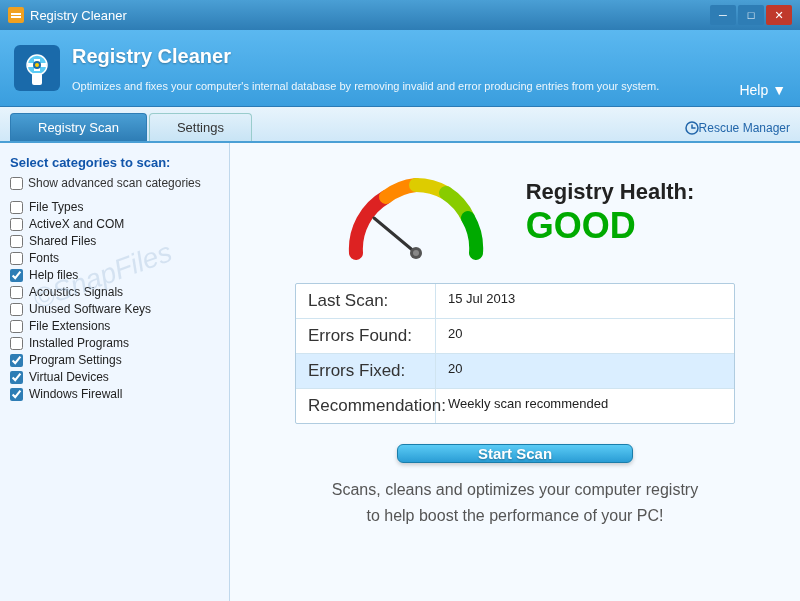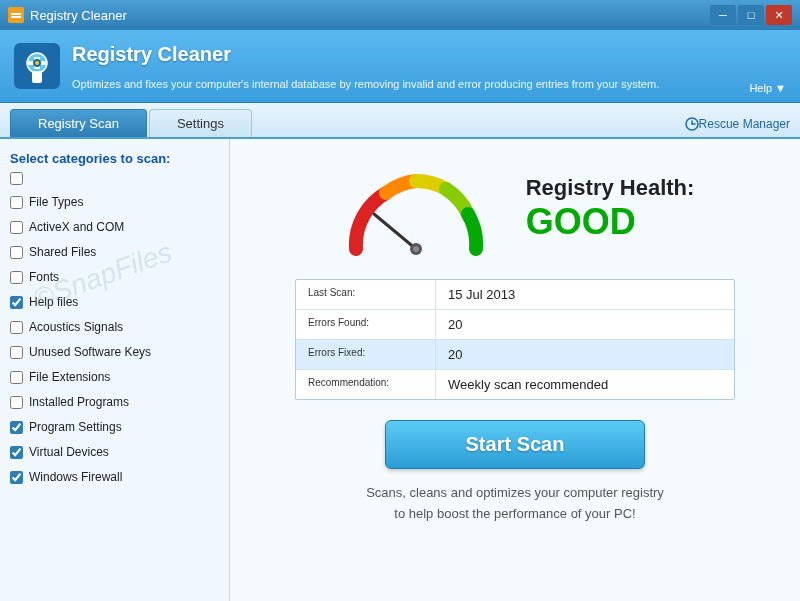--- a/index.html
+++ b/index.html
@@ -87,21 +87,21 @@
       font-weight: bold;
       text-shadow: 0 1px 2px rgba(0,0,0,0.3);
     }
     .app-subtitle {
       font-size: 11px;
       opacity: 0.9;
       margin-top: 12px;
     }
     .help-btn {
       color: white;
-      font-size: 11px;
+      font-size: 14px;
       cursor: pointer;
       display: flex;
       align-items: center;
       gap: 3px;
       margin-top: 44px;
     }
 
     
     .tab-bar {
       background: linear-gradient(to bottom, #e8f4fc, #d0e8f8);
@@ -168,21 +168,21 @@
       gap: 5px;
       font-size: 12px;
       color: #333;
       margin-bottom: 10px;
       cursor: pointer;
     }
     .show-advanced input { cursor: pointer; }
     .category-list {
       display: flex;
       flex-direction: column;
-      gap: 11px;
+      gap: 3px;
     }
     .category-item {
       display: flex;
       align-items: center;
       gap: 6px;
       font-size: 12px;
       color: #222;
       cursor: pointer;
     }
     .category-item input[type=checkbox] {
@@ -254,47 +254,47 @@
       display: flex;
       border-bottom: 1px solid #d0e4f0;
     }
     .stats-row:last-child { border-bottom: none; }
     .stats-row.highlighted { background: #daeeff; }
     .stats-label {
       width: 140px;
       min-width: 140px;
       padding: 7px 12px;
       color: #333;
-      font-size: 10px;
+      font-size: 17px;
       border-right: 1px solid #d0e4f0;
     }
     .stats-value {
       padding: 7px 12px;
       color: #222;
       font-size: 13px;
     }
 
     
     .start-scan-btn {
       background: linear-gradient(to bottom, #5bcbf5, #2a9dd5);
       border: 1px solid #1a7daa;
       border-radius: 6px;
       color: white;
-      font-size: 20px;
+      font-size: 15px;
       font-weight: bold;
-      padding: 12px 80px;
+      padding: 0 80px;
       cursor: pointer;
       text-shadow: 0 1px 2px rgba(0,0,0,0.3);
       box-shadow: 0 2px 4px rgba(0,0,0,0.2);
       margin-bottom: 14px;
     }
 
     .scan-description {
       text-align: center;
-      font-size: 13px;
+      font-size: 16px;
       color: #555;
       line-height: 1.6;
     }
   </style>
 </head>
 <body>
 
 <div class="titlebar">
   <div class="titlebar-left">
     <div class="titlebar-icon">
@@ -347,20 +347,21 @@
     <span>Rescue Manager</span>
   </div>
 </div>
 
 <div class="main-content">
 
   <div class="left-panel">
     <div class="select-categories-label">Select categories to scan:</div>
     <label class="show-advanced">
       <input type="checkbox" style="">
+      <span>Show advanced scan categories</span>
     </label>
     <div class="category-list" id="category-list">
     <label class="category-item">
           <input type="checkbox" style="">
           <span>File Types</span>
         </label>
         <label class="category-item">
           <input type="checkbox" style="">
           <span>ActiveX and COM</span>
         </label>

